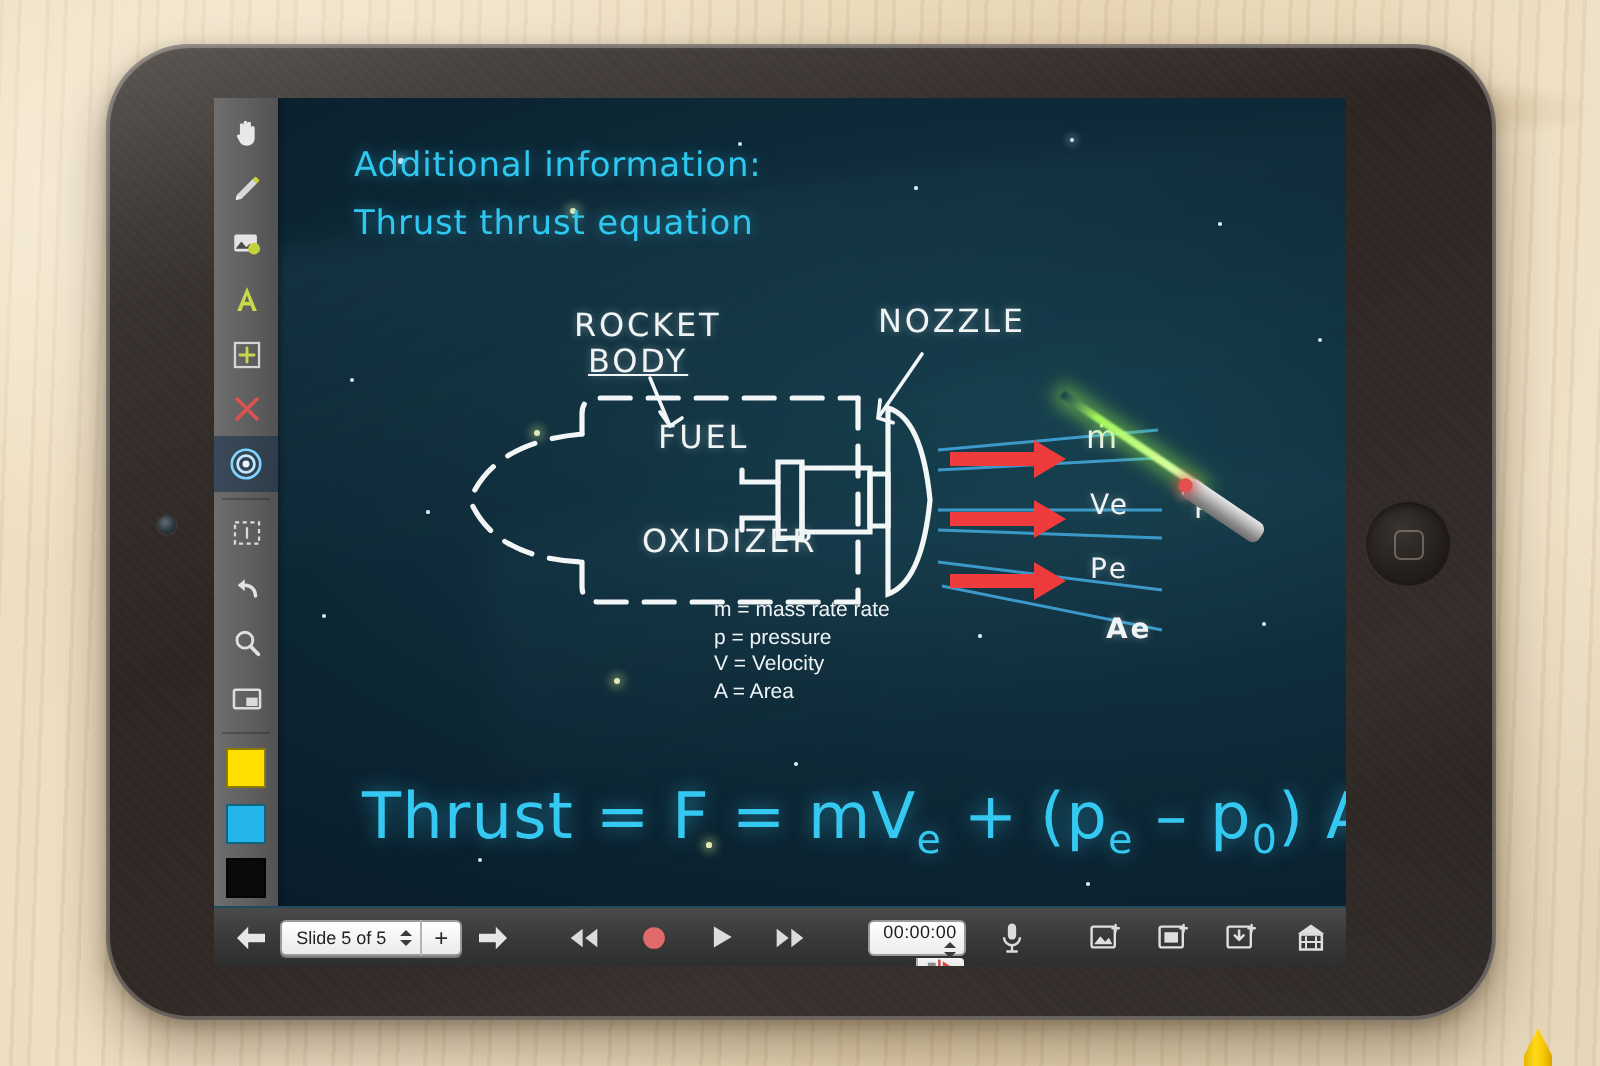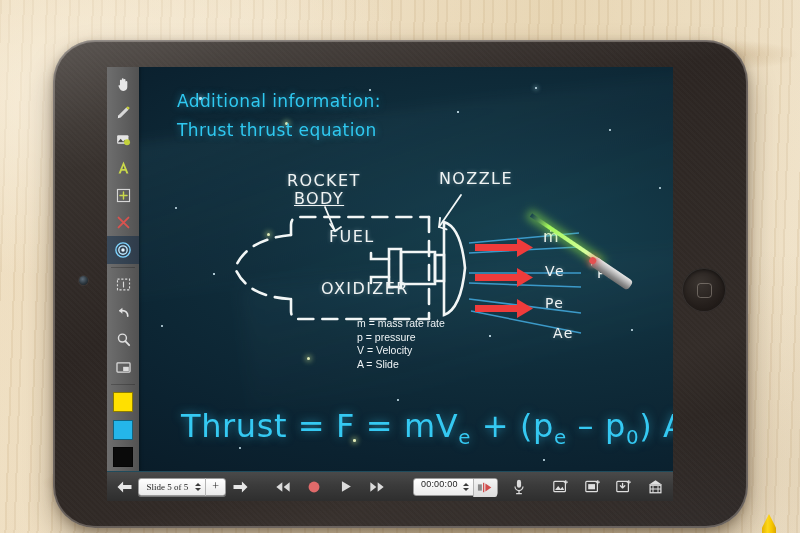--- a/index.html
+++ b/index.html
@@ -42,21 +42,20 @@
   
   #tablet {
     position:absolute; left:53px; top:22px; width:695px; height:488px;
     border-radius: 42px;
     background: linear-gradient(155deg,#4a4440 0%, #3b3531 12%, #2d2623 40%, #342d29 75%, #221c1a 100%);
     box-shadow:
       0 14px 28px rgba(60,42,22,0.40),
       0 3px 8px rgba(60,42,22,0.30),
       inset 0 0 0 2px rgba(215,205,195,0.32),
       inset 0 1px 2px rgba(255,255,255,0.22);
-    margin-top: 18px;
   }
   #tablet::before {
     content:""; position:absolute; inset:2px; border-radius:40px;
     background:
       repeating-linear-gradient(45deg, rgba(255,255,255,0.012) 0 2px, rgba(0,0,0,0.02) 2px 4px);
     pointer-events:none;
   }
   #bezel-highlight {
     position:absolute; inset:0; border-radius:42px;
     background: linear-gradient(170deg, rgba(255,255,255,0.10) 0%, rgba(255,255,255,0) 22%, rgba(255,255,255,0) 80%, rgba(255,255,255,0.07) 100%);
@@ -187,42 +186,41 @@
   }
   .bbtn {
     width:24px; height:24px; display:flex; align-items:center; justify-content:center;
     cursor:pointer;
   }
   #slide-field {
     display:flex; align-items:center; height:18px;
     background: linear-gradient(180deg,#ffffff,#eaeaea);
     border:1px solid #9a9a9a; border-radius:3px; margin:0 4px;
     box-shadow:0 1px 0 rgba(255,255,255,0.35);
-    font-family:Liberation Serif, serif;
   }
   #slide-field .lbl {
     font-size:9px; color:#222; padding:0 6px 0 7px; white-space:nowrap;
   }
   .stepper {
     display:flex; flex-direction:column; align-items:center; justify-content:center;
     width:11px; height:16px; gap:2px; padding-right:3px;
   }
   .stepper i {
     display:block; width:0;height:0; border-left:3px solid transparent; border-right:3px solid transparent;
   }
   .stepper i.up { border-bottom:3.5px solid #3a3a3a; }
   .stepper i.dn { border-top:3.5px solid #3a3a3a; }
   #slide-add {
     width:20px; height:18px; display:flex; align-items:center; justify-content:center;
     border-left:1px solid #b4b4b4; font-size:12px; color:#2a2a2a;
   }
   #time-field {
-    display:flex; align-items:flex-start; height:18px;
+    display:flex; align-items:flex-end; height:18px;
     background: linear-gradient(180deg,#ffffff,#ececec);
-    border:1px solid #9a9a9a; border-radius:3px;
+    border:1px solid #9a9a9a; border-radius:3px;flex-direction:column;
   }
   #time-field .t {
     font-size:9px; color:#1c1c1c; padding:0 4px 0 7px; letter-spacing:0.2px;
   }
   #marker-btn {
     width:24px; height:18px; border-left:1px solid #b4b4b4;
     display:flex; align-items:center; justify-content:center; gap:1px;
     background:linear-gradient(180deg,#f4f4f4,#dcdcdc);
     border-radius:0 2px 2px 0;
   }
@@ -395,31 +393,31 @@
         </svg>
 
         <div class="chalk hand" style="left:148px; top:104px;">ROCKET</div>
         <div class="chalk hand" style="left:155px; top:122px;text-decoration:underline;">BODY</div>
         <div class="chalk hand" style="left:300px; top:102px;text-align:center;">NOZZLE</div>
         <div class="chalk hand" style="left:190px; top:160px;">FUEL</div>
         <div class="chalk hand" style="left:182px; top:212px;">OXIDIZER</div>
         <div class="chalk hand" style="left:404px; top:160px;">ṁ</div>
         <div class="chalk hand" style="left:406px; top:196px; font-size:14px;">Ve</div>
         <div class="chalk hand" style="left:406px; top:228px; font-size:14px;">Pe</div>
-        <div class="chalk hand" style="left:414px; top:258px; font-size:14px;">Ae</div>
+        <div class="chalk hand" style="left:414px; top:258px; font-size:14px;font-weight:bold;">Ae</div>
         <div class="chalk hand" style="left:458px; top:198px; font-size:14px;">P₀</div>
 
         <div id="laser-beam"></div>
         <div id="laser-stylus"></div>
 
         <div id="legend">
           <div>m = mass rate rate</div>
           <div>p = pressure</div>
           <div>V = Velocity</div>
-          <div>A = Slide</div>
+          <div>A = Area</div>
         </div>
 
         <div id="equation" class="hand">
           <span>Thrust = F = mV</span><sub>e</sub><span> + (p</span><sub>e</sub><span> – p</span><sub>0</sub><span>) A</span><sub>e</sub>
         </div>
       </div>
     </div>
 
     <div id="bottombar">
       <div class="bbtn">

